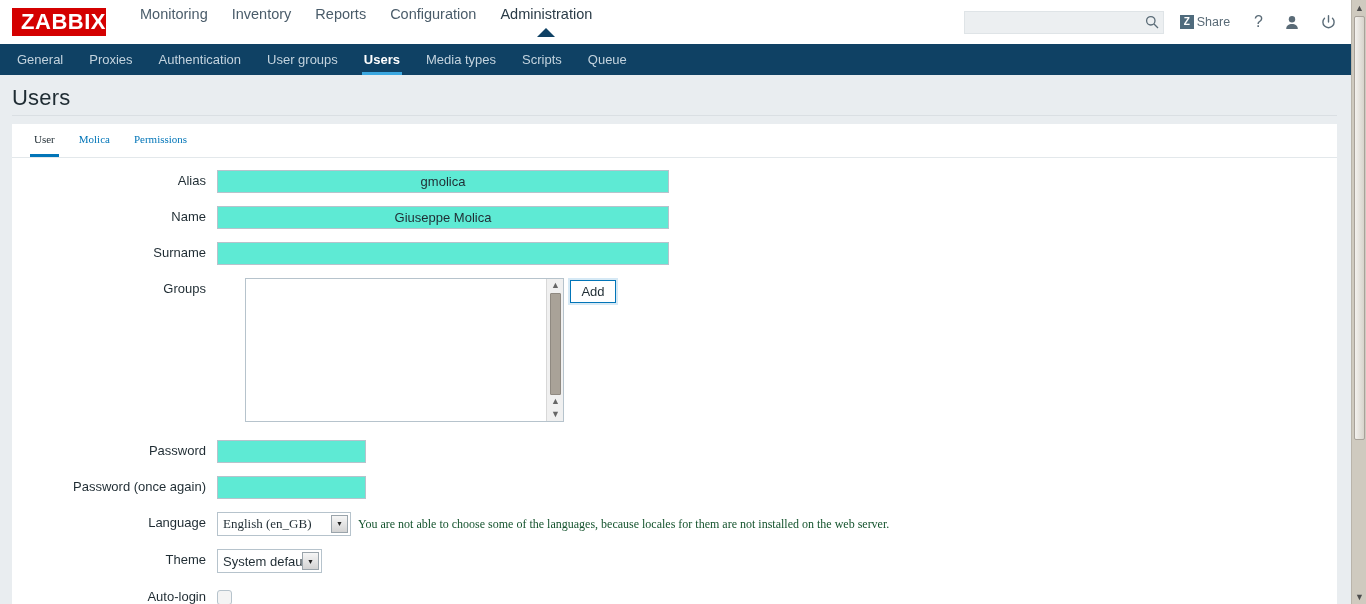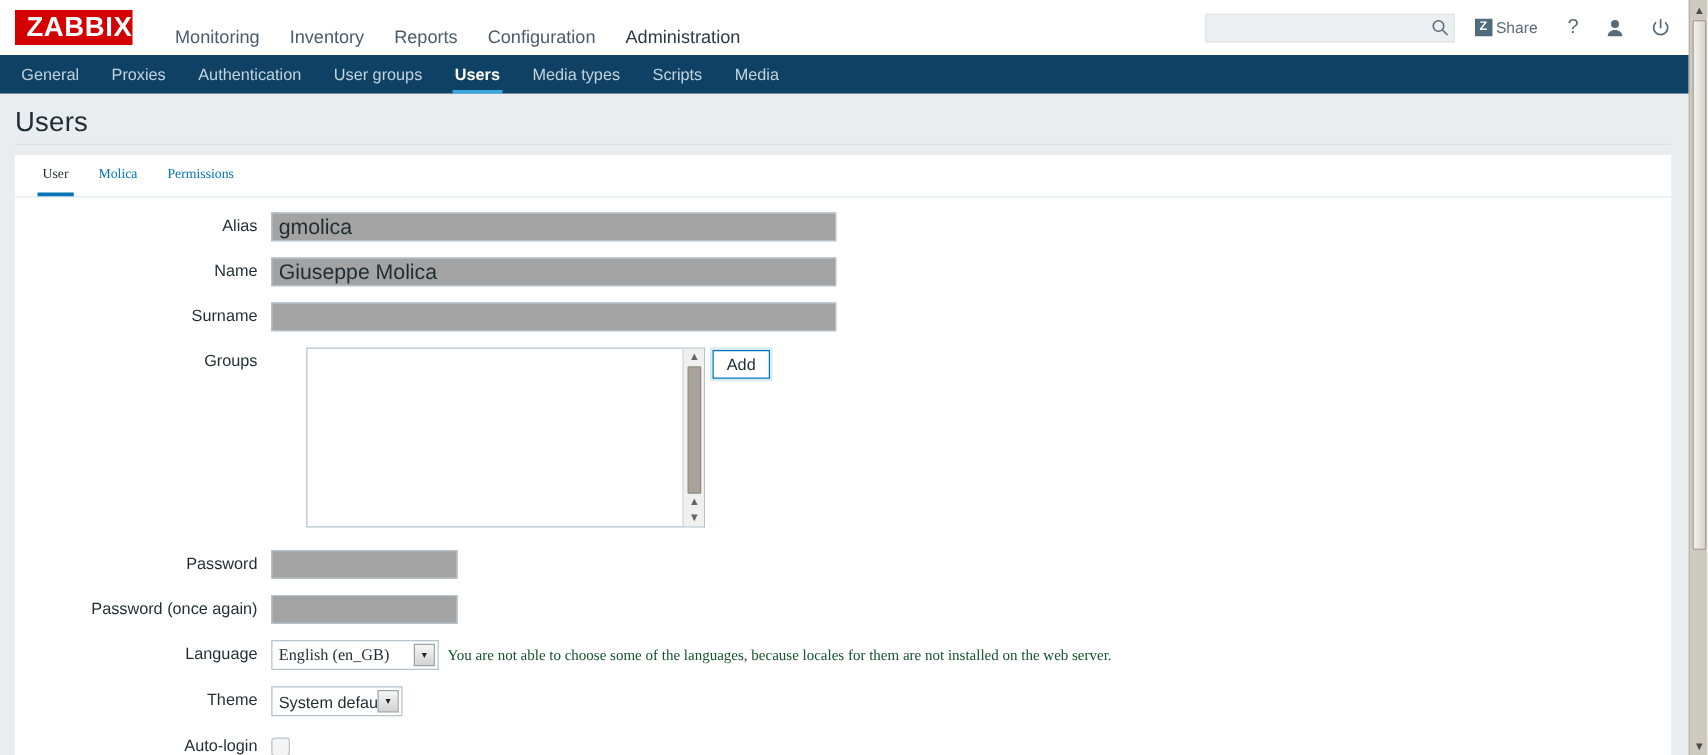--- a/index.html
+++ b/index.html
@@ -31,21 +31,21 @@
     background: #d40000;
     color: #ffffff;
     font-size: 22px;
     font-weight: bold;
     letter-spacing: 0.5px;
     text-align: right;
     line-height: 27px;
     font-family: "Liberation Sans", sans-serif;
   }
   .mainmenu {
-    display: flex; align-items: flex-start;
+    display: flex; align-items: flex-end;
     height: 28px;
     margin-left: 22px;
   }
   .mainmenu-item {
     position: relative;
     padding: 0 12px;
     height: 44px;
     line-height: 44px;
     font-size: 14.5px;
     color: #4a5c6a;
@@ -208,26 +208,27 @@
     padding-right: 11px;
     font-size: 13px;
     color: #1f2c33;
     line-height: 22px;
     white-space: nowrap;
   }
   .ctl { position: relative; }
   .txt {
     width: 452px; height: 23px;
     border: 1px solid #b6c3cc;
-    background: #a3a3a3;
-    font-size: 17px;
+    background: #5eead4;
+    font-size: 13px;
     color: #1f2c33;
     padding: 0 5px;
     outline: none;
     font-family: "Liberation Sans", sans-serif;
+    text-align: center;
   }
   .txt.short { width: 149px; }
 
   
   .listbox-wrap {
     position: relative;
     width: 319px; height: 144px;
   }
   .listbox {
     position: absolute; inset: 0;
@@ -396,21 +397,21 @@
   </div>
 
   <div class="subnav">
     <div class="subnav-item">General</div>
     <div class="subnav-item">Proxies</div>
     <div class="subnav-item">Authentication</div>
     <div class="subnav-item">User groups</div>
     <div class="subnav-item selected">Users</div>
     <div class="subnav-item">Media types</div>
     <div class="subnav-item">Scripts</div>
-    <div class="subnav-item">Media</div>
+    <div class="subnav-item">Queue</div>
   </div>
 
   <div class="page-title">
     <h1>Users</h1>
     <div class="title-rule"></div>
   </div>
 
   <div class="panel">
 
     <div class="tabs">

